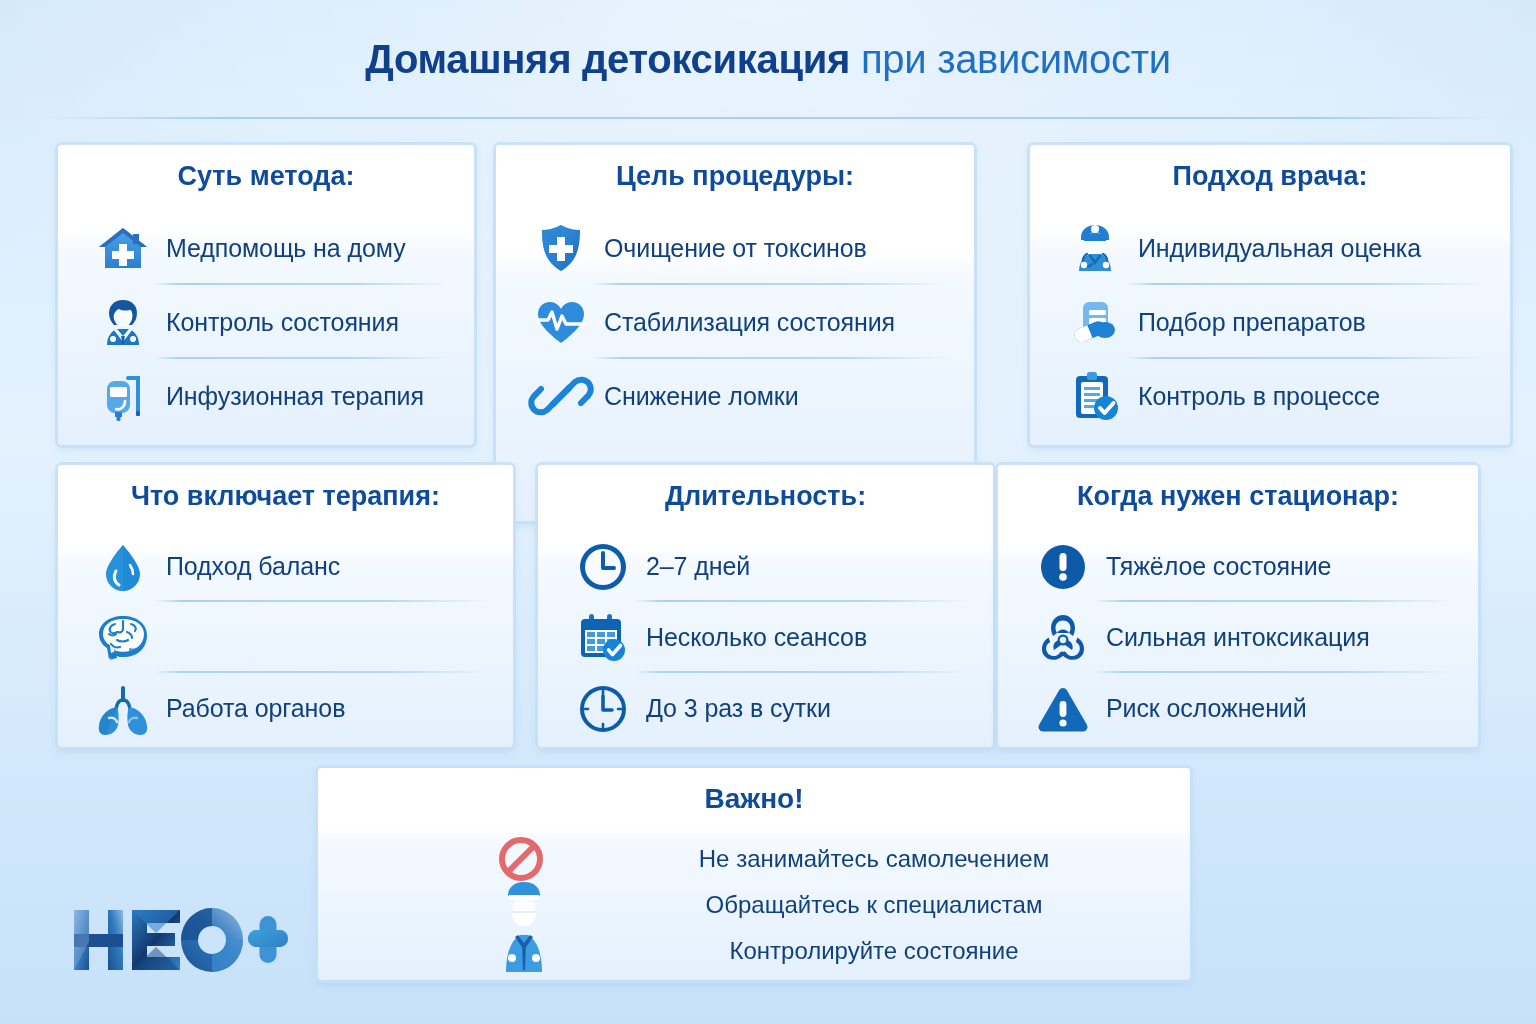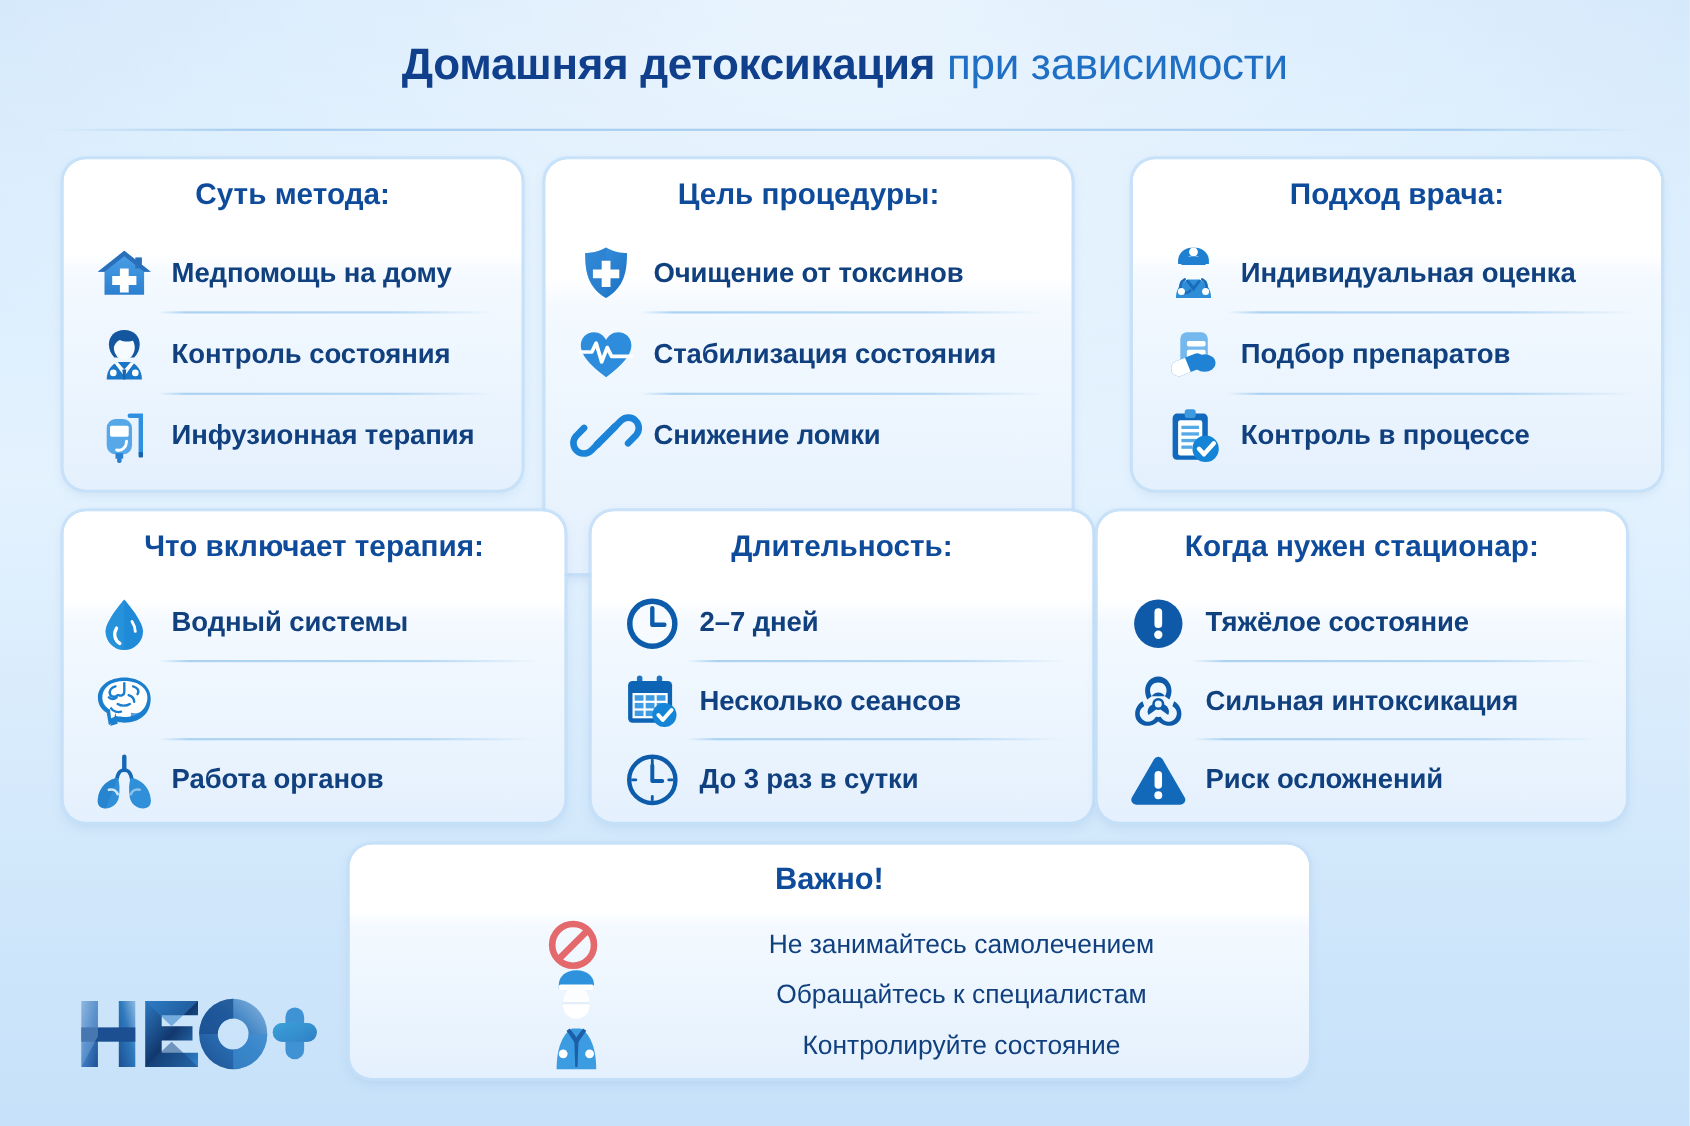--- a/index.html
+++ b/index.html
@@ -47,41 +47,40 @@
     top: 117px;
     left: 42px;
     right: 42px;
     height: 2px;
     background: linear-gradient(90deg, rgba(150,195,235,0) 0%, rgba(150,195,235,0.75) 12%, rgba(150,195,235,0.75) 88%, rgba(150,195,235,0) 100%);
   }
 
   
   .card {
     position: absolute;
-    border-radius: 20px;
+    border-radius: 4px;
     background: linear-gradient(180deg, #ffffff 0%, #ffffff 28%, #f3f9ff 36%, #eaf4fe 75%, #e4f0fd 100%);
     box-shadow: 0 0 0 3px rgba(196,223,248,0.85), 0 4px 10px rgba(120,165,210,0.22);
     overflow: hidden;
   }
   .card-head {
     height: 62px;
     display: flex;
     align-items: center;
     justify-content: center;
     background: #ffffff;
   }
   .card-title {
     font-size: 27px;
     font-weight: bold;
     color: #0f4b9b;
     white-space: nowrap;
   }
   .card-body {
-    padding: 4px 0 0 0;
-    font-weight: bold;
+    padding: 4px 0 0 10px;
   }
   .row {
     display: flex;
     align-items: center;
     position: relative;
     height: 74px;
     padding: 0 22px 0 24px;
   }
   .row .icon {
     width: 62px;
@@ -365,21 +364,21 @@
 
       <div class="row">
         <span class="icon">
           <svg width="50" height="50" viewBox="0 0 50 50">
             <path d="M25 3 C25 3 8 22 8 32 a17 17 0 0 0 34 0 C42 22 25 3 25 3z" fill="#1e8ad8"></path>
             <path d="M25 3 C25 3 8 22 8 32 a17 17 0 0 0 17 17z" fill="#2d97e0" opacity="0.6"></path>
             <path d="M18 29 c-3 5-2 11 3 14" stroke="#ffffff" stroke-width="3" fill="none" stroke-linecap="round"></path>
             <path d="M32 23 c2 3 3 6 3 9" stroke="#ffffff" stroke-width="2.6" fill="none" stroke-linecap="round"></path>
           </svg>
         </span>
-        <span class="label">Водный системы</span>
+        <span class="label">Подход баланс</span>
         <span class="rule"></span>
       </div>
 
       <div class="row">
         <span class="icon">
           <svg width="56" height="52" viewBox="0 0 56 52">
             <path d="M28 4 C14 4 4 12 4 22 c0 6 3 11 8 14 l2 11 7-3 c3 1 5 1 7 1 14 0 24-8 24-22 C52 12 42 4 28 4z" fill="#1b7fd0"></path>
             <path d="M28 7 C16 7 8 13 8 22 c0 5 3 9 7 11 l1 8 5-2 c2 .6 4 .8 7 .8 12 0 21-7 21-18 C49 13 40 7 28 7z" fill="#ffffff"></path>
             <g stroke="#1b7fd0" stroke-width="2.2" fill="none" stroke-linecap="round">
               <path d="M20 12 c-4 1-6 4-5 7 1 3 5 3 7 1"></path>

